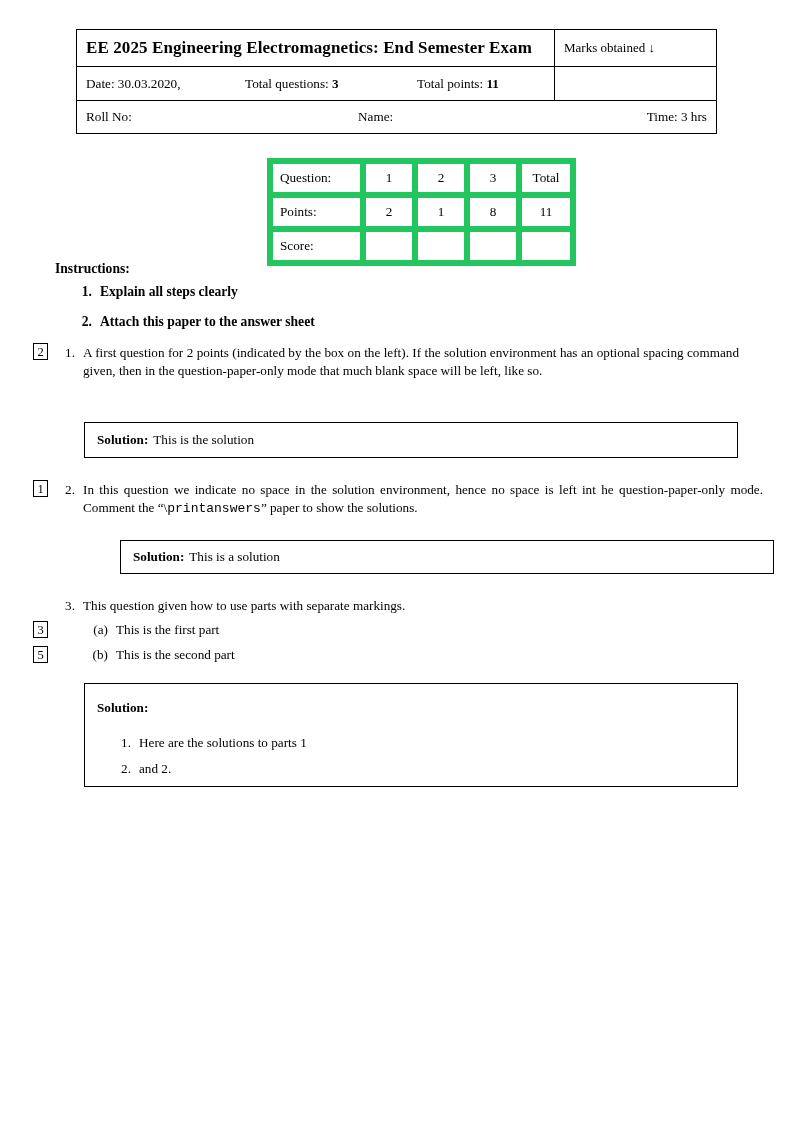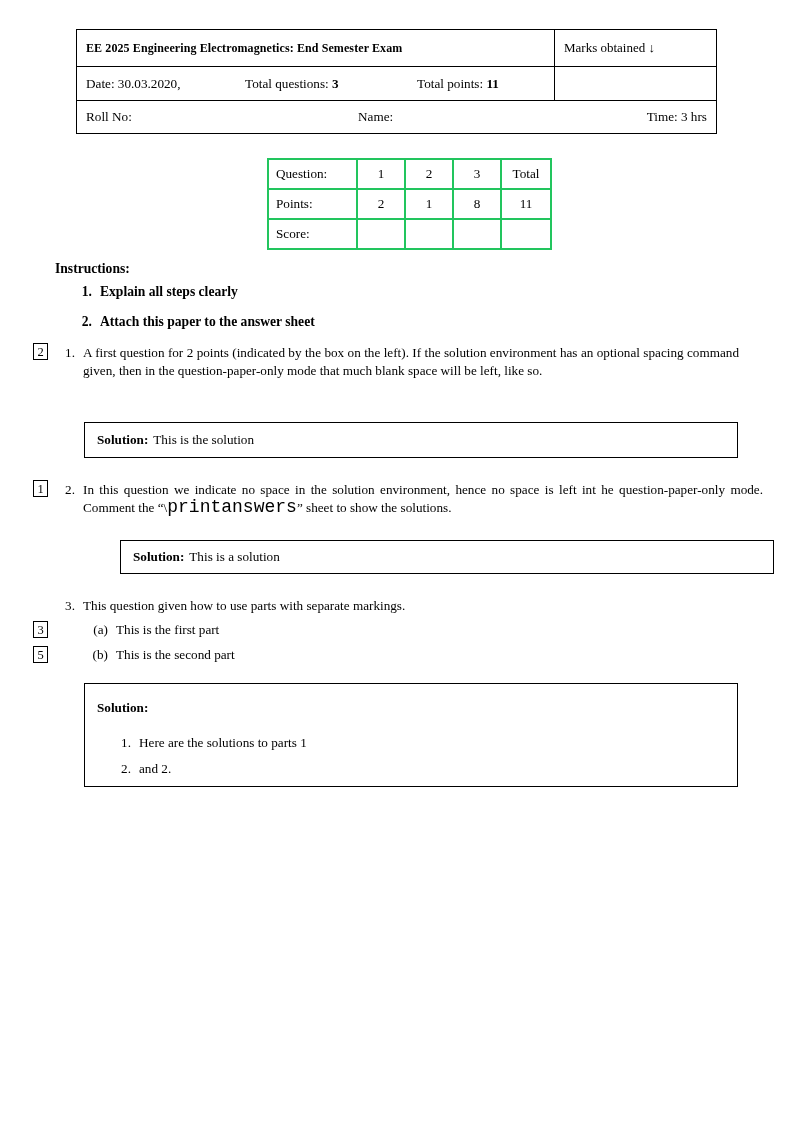--- a/index.html
+++ b/index.html
@@ -34,21 +34,21 @@
   }
   .header-table td {
     border: 1px solid #000;
     padding: 0;
     vertical-align: middle;
   }
   .hdr-title-cell {
     height: 36px;
     padding-left: 9px !important;
     font-weight: bold;
-    font-size: 12px;
+    font-size: 17px;
     letter-spacing: 0.1px;
   }
   .hdr-marks-cell {
     height: 36px;
     padding-left: 9px !important;
     width: 152px;
     font-size: 13px;
   }
   .hdr-info-cell {
     height: 33px;
@@ -78,21 +78,21 @@
 
   
   .score-table {
     position: absolute;
     left: 267px;
     top: 158px;
     border-collapse: collapse;
     font-size: 13.2px;
   }
   .score-table td {
-    border: 2px solid #22c55e;
+    border: 6px solid #22c55e;
     height: 26px;
     text-align: center;
     vertical-align: middle;
   }
   .score-table td.label {
     text-align: left;
     padding-left: 7px;
     padding-right: 7px;
     width: 73px;
   }
@@ -153,21 +153,21 @@
     text-align: right;
   }
   .q-body {
     position: absolute;
     left: 26px;
     text-align: justify;
     text-justify: inter-word;
   }
   code, .tt {
     font-family: "Liberation Mono", "DejaVu Sans Mono", monospace;
-    font-size: 18px;
+    font-size: 13px;
   }
 
   
   .part {
     position: absolute;
     font-size: 13.2px;
     line-height: 17.6px;
     white-space: nowrap;
   }
   .part .p-label {
@@ -307,21 +307,21 @@
   <div class="solution-box" style="left:84px; top:422px; width:654px; height:36px;">
     <span class="sol-inline">
       <span class="sol-head">Solution:</span><span class="sol-text">This is the solution</span>
     </span>
   </div>
 
   <div class="mark-box" style="left:33px; top:480px;">1</div>
 
   <div class="question" style="left:57px; top:481px; width:682px;">
     <span class="q-num">2.</span>
-    <div class="q-body" style="width:680px;"><span>In this question we indicate no space in the solution environment, hence no space is left int he question-paper-only mode. Comment the “\</span><code class="tt">printanswers</code><span>” sheet to show the solutions.</span></div>
+    <div class="q-body" style="width:680px;"><span>In this question we indicate no space in the solution environment, hence no space is left int he question-paper-only mode. Comment the “\</span><code class="tt">printanswers</code><span>” paper to show the solutions.</span></div>
   </div>
 
   <div class="solution-box" style="left:84px; top:540px; width:654px; height:34px;margin-left:36px;">
     <span class="sol-inline">
       <span class="sol-head">Solution:</span><span class="sol-text">This is a solution</span>
     </span>
   </div>
 
   <div class="question" style="left:57px; top:597px; width:682px;">
     <span class="q-num">3.</span>

